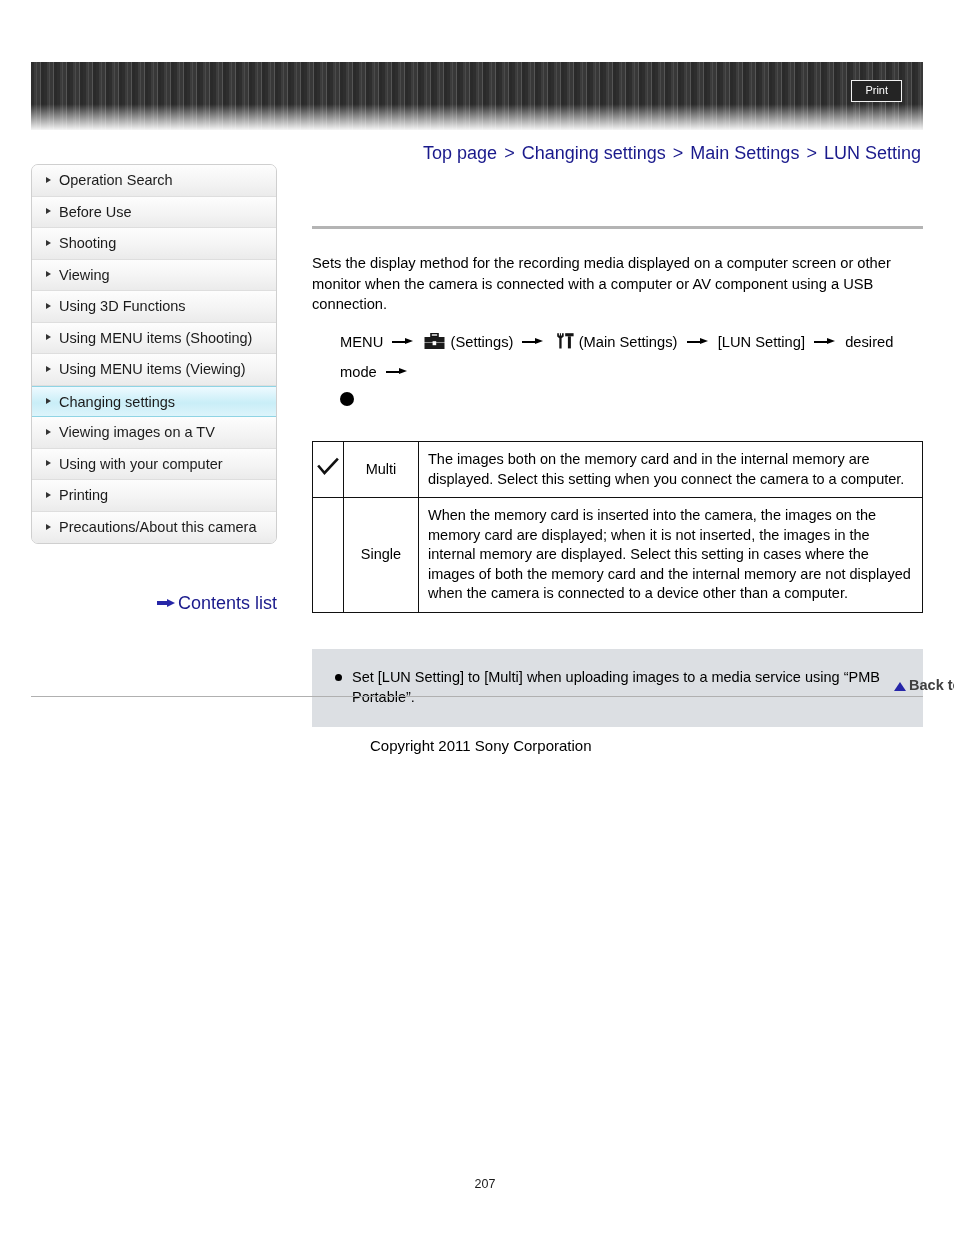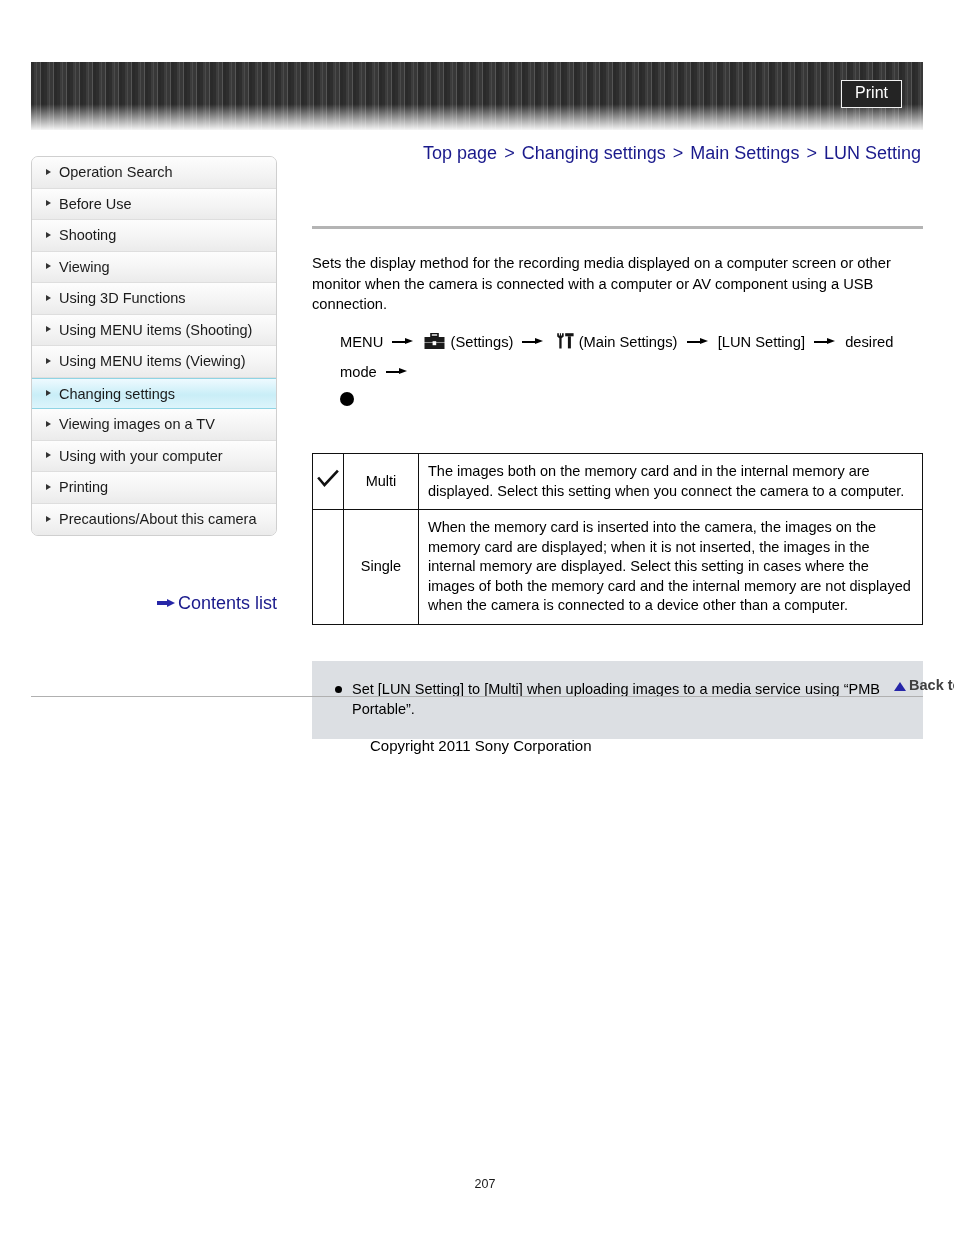--- a/index.html
+++ b/index.html
@@ -34,21 +34,21 @@
         #2a2a2a 10px, #2a2a2a 13px);
     box-sizing: border-box;
   }
   #print-button {
     position: absolute;
     right: 21px;
     top: 18px;
     border: 1px solid #f2f2f2;
     background: #242424;
     color: #ffffff;
-    font-size: 16px;
+    font-size: 11px;
     font-family: "Liberation Sans", sans-serif;
     padding: 3px 13px 5px 13px;
     line-height: 1.1;
     cursor: pointer;
   }
 
   
   #breadcrumb {
     position: absolute;
     right: 33px;
@@ -63,21 +63,21 @@
   }
   #breadcrumb .crumb-sep {
     color: #1a1a8c;
     padding: 0 2px;
   }
 
   
   #sidebar {
     position: absolute;
     left: 31px;
-    top: 156px;
+    top: 164px;
     width: 246px;
     border: 1px solid #cfcfcf;
     border-radius: 7px;
     background: #fafafa;
     box-sizing: border-box;
     overflow: hidden;
   }
   .nav-item {
     position: relative;
     height: 31.5px;
@@ -206,21 +206,21 @@
     display: inline-block;
     width: 14px;
     height: 14px;
     border-radius: 50%;
     background: #000;
     vertical-align: -2px;
   }
 
   
   #options-table {
-    margin-top: 40px;
+    margin-top: 28px;
     width: 611px;
     border-collapse: collapse;
     border: 1px solid #111111;
     font-size: 14.5px;
   }
   #options-table td {
     border: 1px solid #111111;
     padding: 8px 9px;
     vertical-align: middle;
     line-height: 19.5px;

